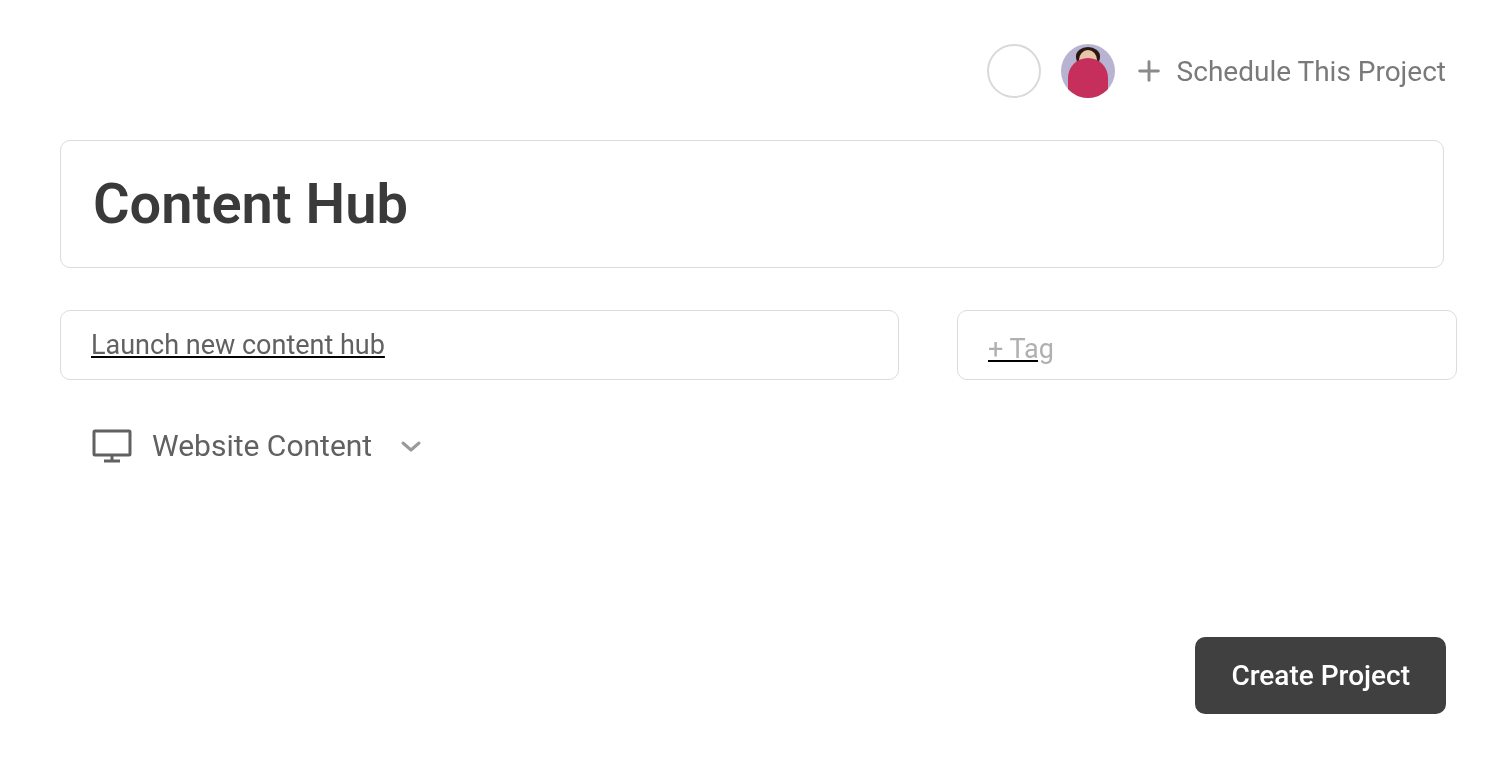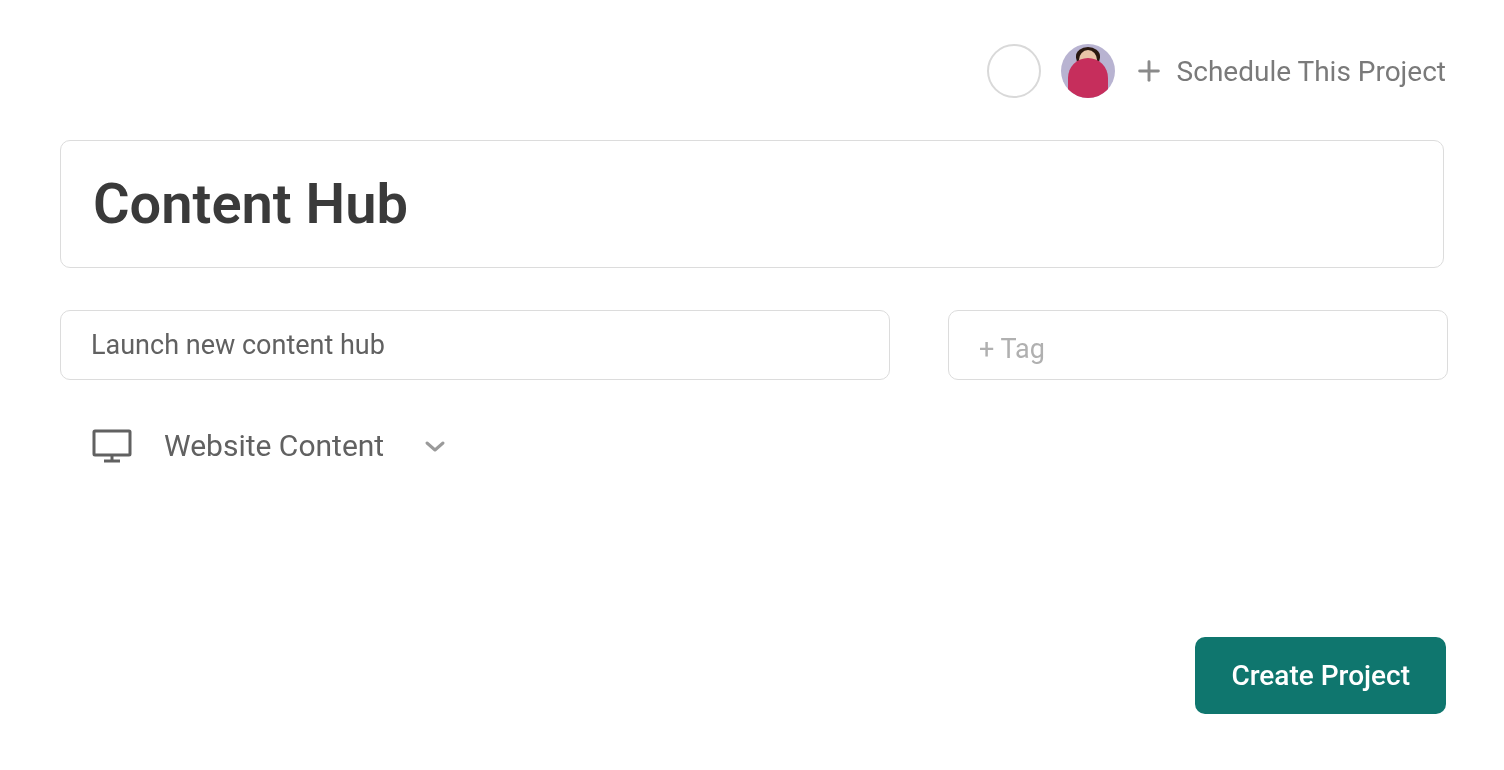--- a/index.html
+++ b/index.html
@@ -107,23 +107,24 @@
       font-weight: 600;
       color: #3a3a3a;
       width: 100%;
       background: transparent;
       font-family: inherit;
     }
     .fields-row {
       position: absolute;
       top: 310px;
       left: 60px;
-      right: 56px;
+      right: 47px;
       display: flex;
       gap: 58px;
+      text-decoration: underline;
     }
     .description-field {
       flex: 1;
       height: 70px;
       border: 1px solid #dcdcdc;
       border-radius: 10px;
       padding: 0 30px;
       display: flex;
       align-items: center;
     }
@@ -157,21 +158,21 @@
     }
     .tag-input::placeholder {
       color: #b0b0b0;
     }
     .category-row {
       position: absolute;
       top: 428px;
       left: 92px;
       display: flex;
       align-items: center;
-      gap: 32px;
+      gap: 20px;
       cursor: pointer;
     }
     .monitor-icon {
       width: 40px;
       height: 34px;
       display: flex;
       align-items: center;
       justify-content: center;
     }
     .monitor-icon svg {
@@ -189,21 +190,21 @@
       align-items: center;
     }
     .chevron-down svg {
       width: 22px;
       height: 14px;
     }
     .create-button {
       position: absolute;
       bottom: 56px;
       right: 58px;
-      background: #0f766e;
+      background: #404040;
       color: #fff;
       font-size: 28px;
       font-weight: 500;
       border: none;
       border-radius: 10px;
       padding: 22px 36px;
       cursor: pointer;
       font-family: inherit;
     }
   </style>

